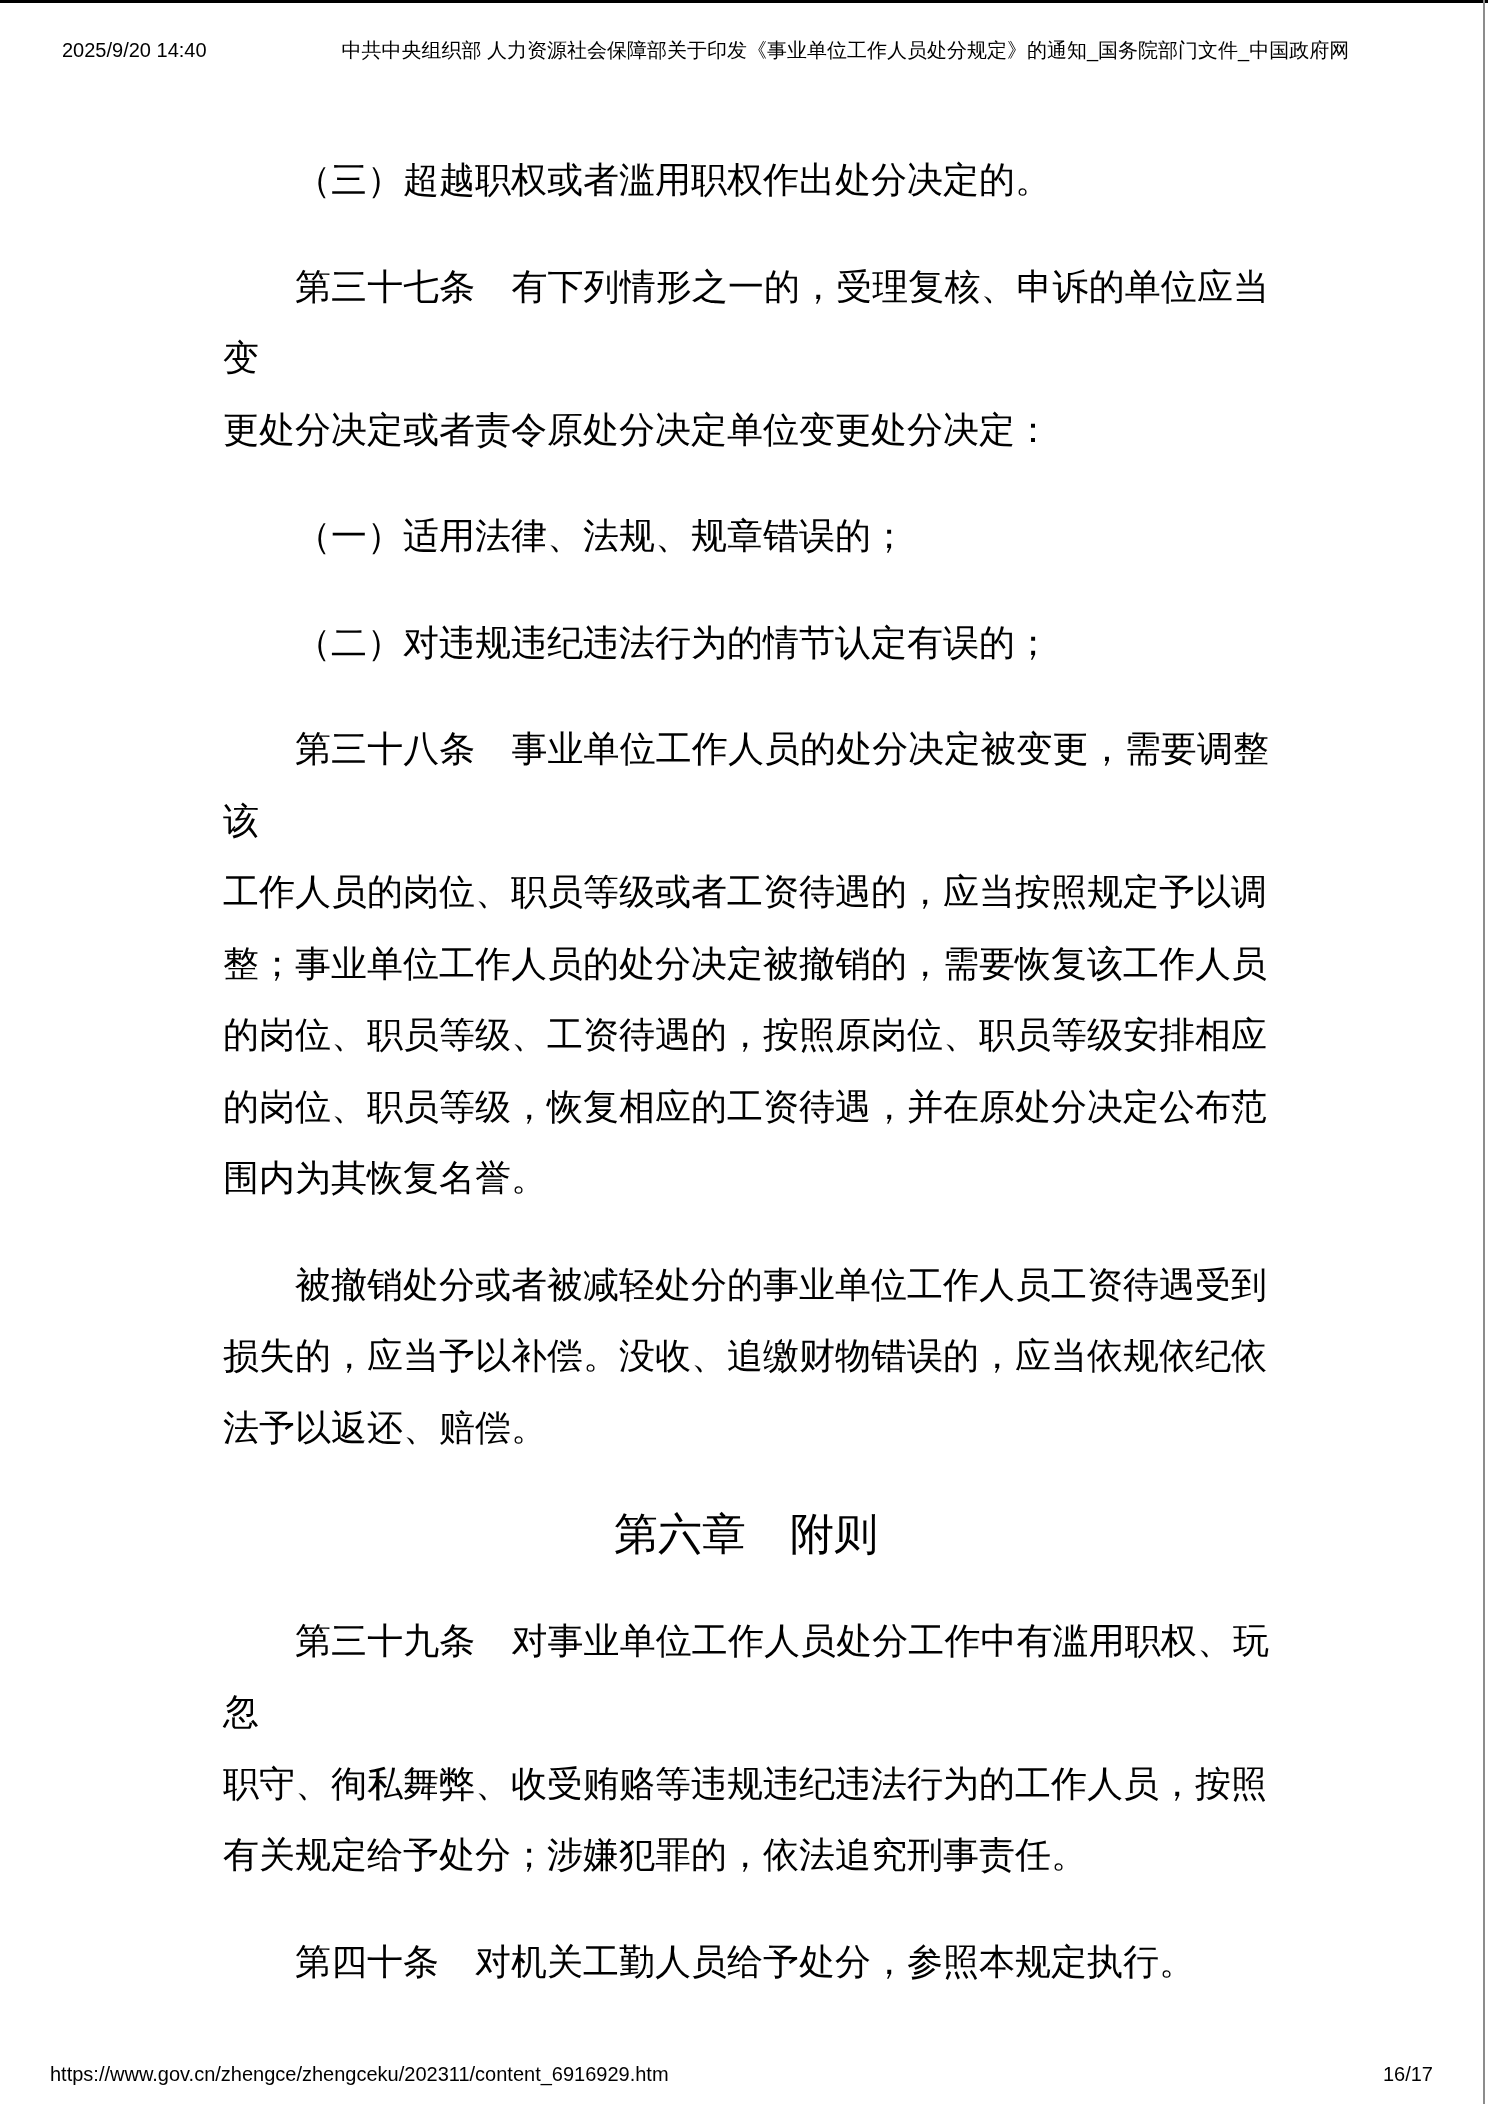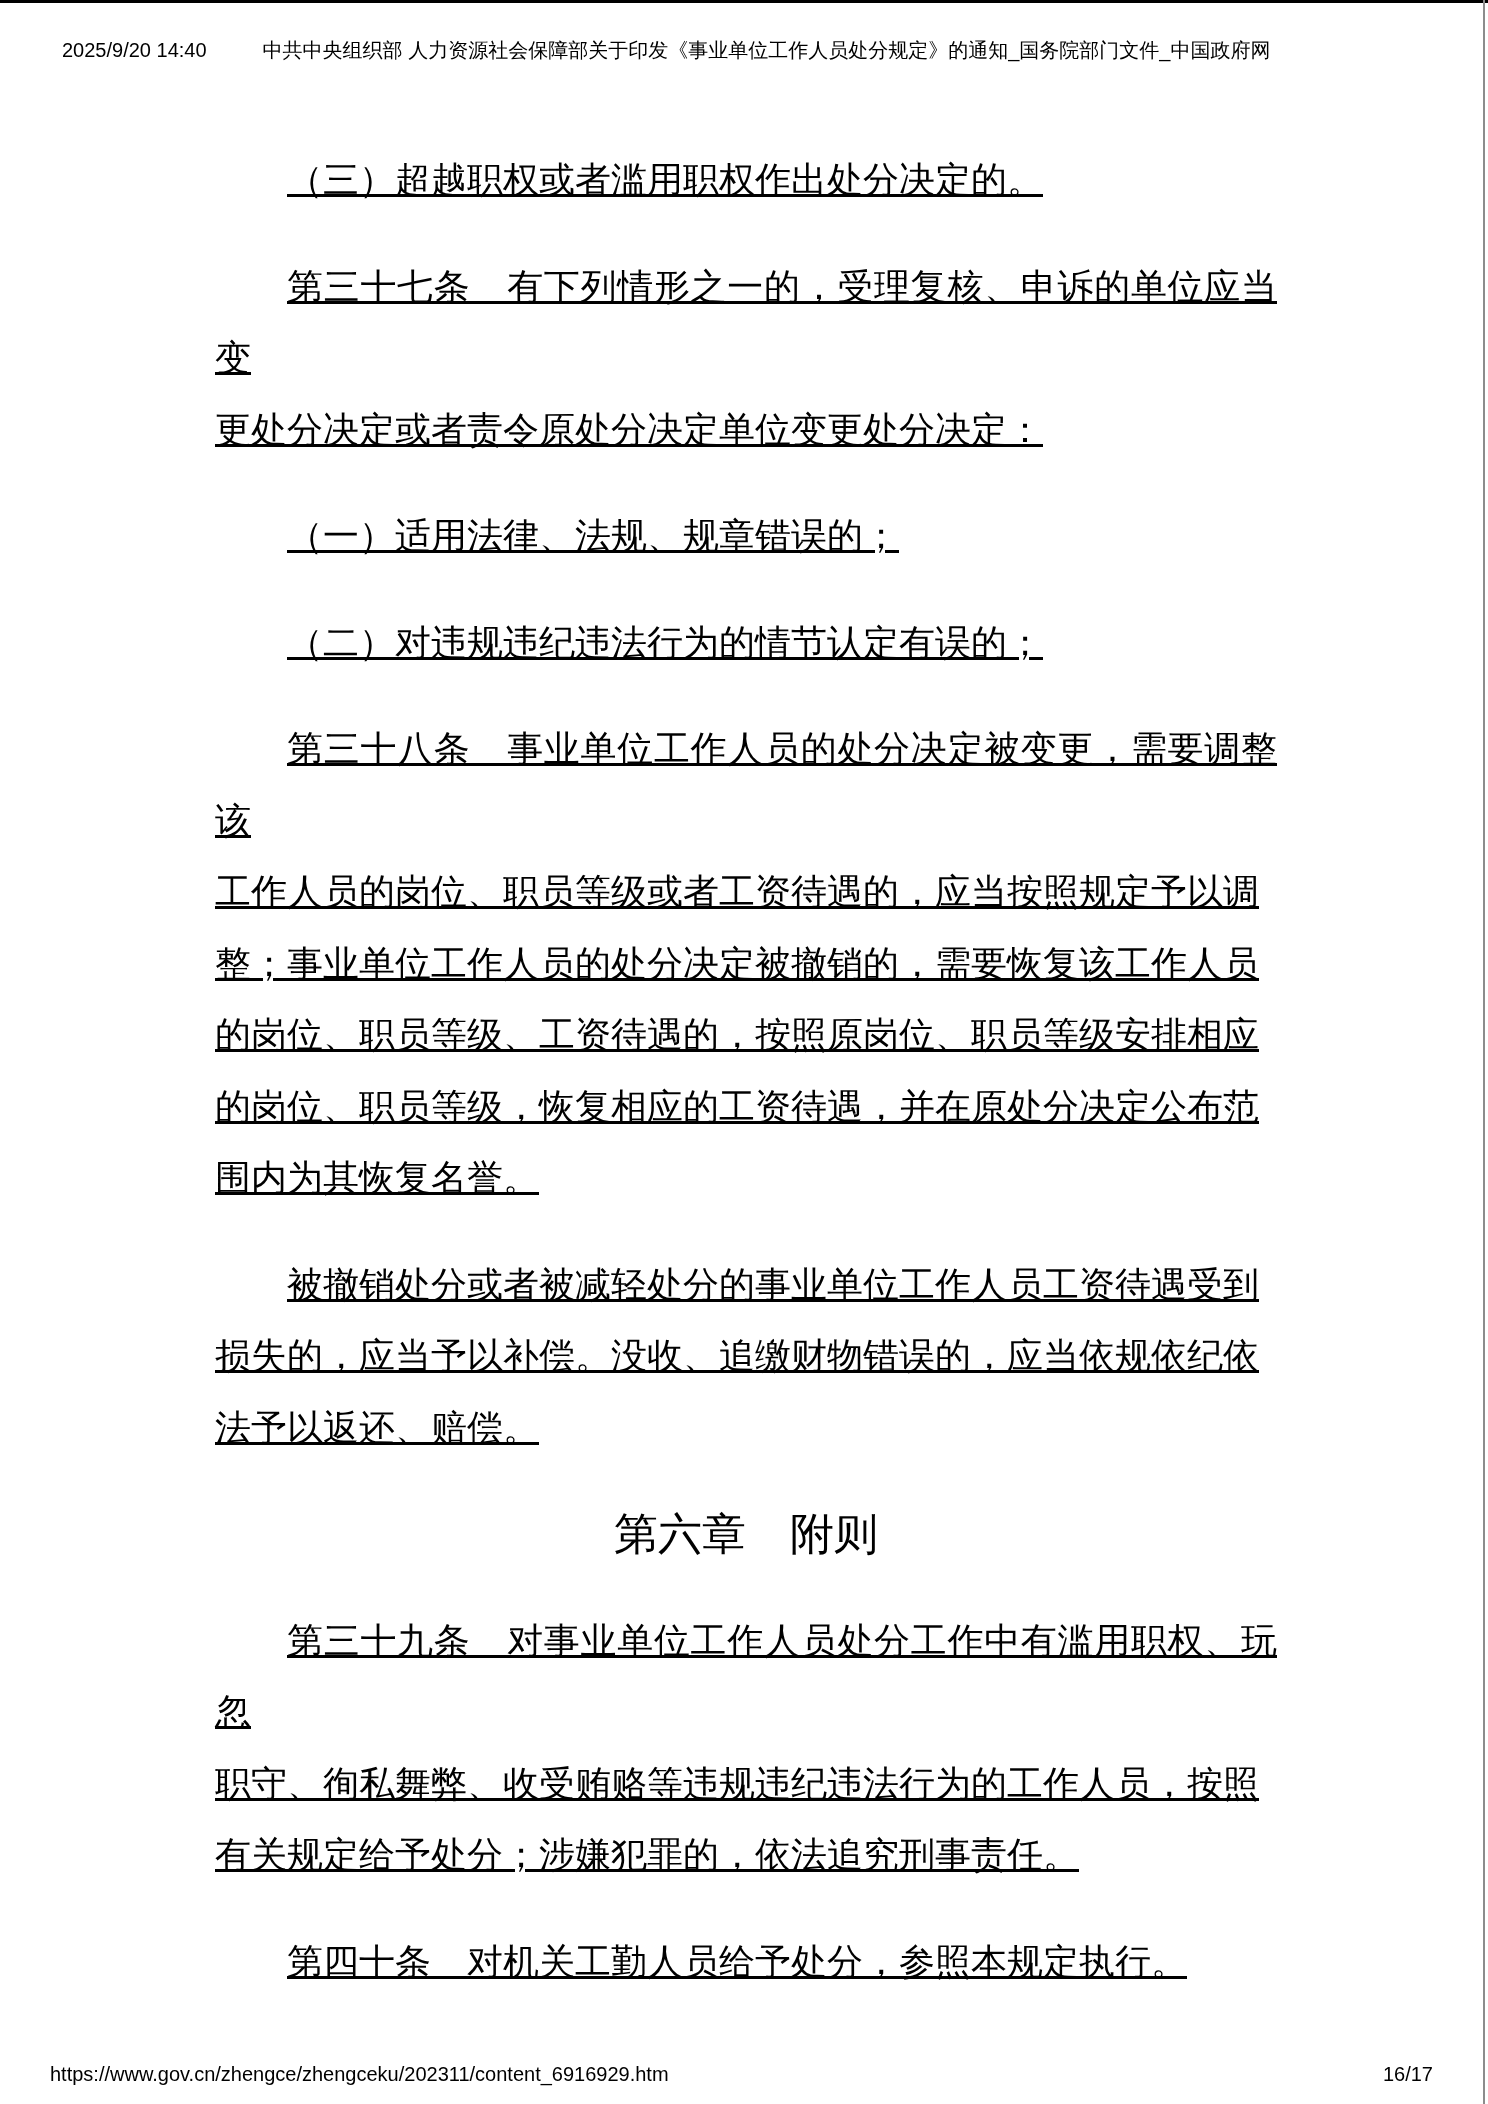--- a/index.html
+++ b/index.html
@@ -32,42 +32,41 @@
     align-items: flex-start;
     font-family: "Liberation Sans", "DejaVu Sans", sans-serif;
     font-size: 20px;
     line-height: 24px;
     color: #000;
     gap: 16px;
   }
   .print-header .timestamp { white-space: nowrap; }
   .print-header .doc-title {
     flex: 1;
-    text-align: left;
+    text-align: center;
     white-space: nowrap;
     overflow: hidden;
     padding-left: 40px;
   }
   .document-content {
     position: absolute;
     top: 145px;
     left: 215px;
     width: 1062px;
     font-family: "Liberation Serif", "DejaVu Serif", serif;
     font-size: 36px;
     line-height: 71.5px;
     color: #000;
     text-align: justify;
   }
   .document-content > :first-child { margin-top: 0; }
   .para {
-    margin: 35px 0;
+    margin: 35px 8px;
     text-indent: 72px;
     white-space: pre-line;
-    text-decoration: underline;
   }
   .chapter-heading {
     margin: 35px 0;
     font-size: 44px;
     font-weight: normal;
     text-align: center;
     text-indent: 0;
     white-space: pre-line;
   }
   .print-footer {

